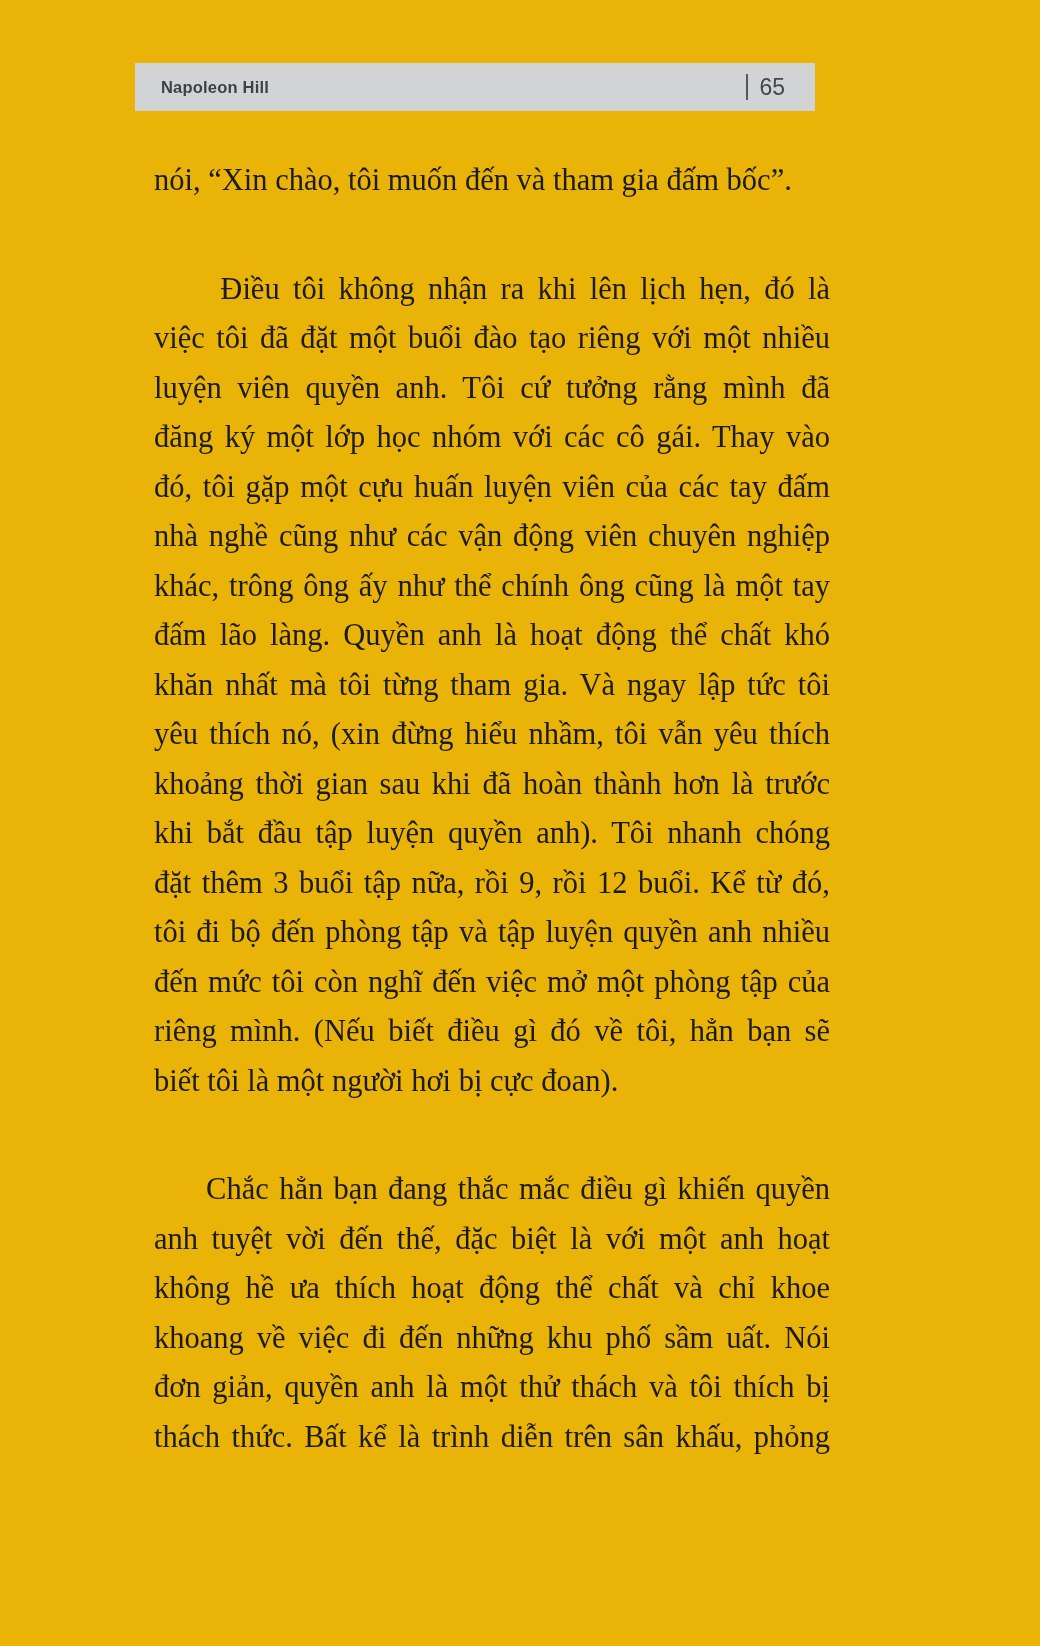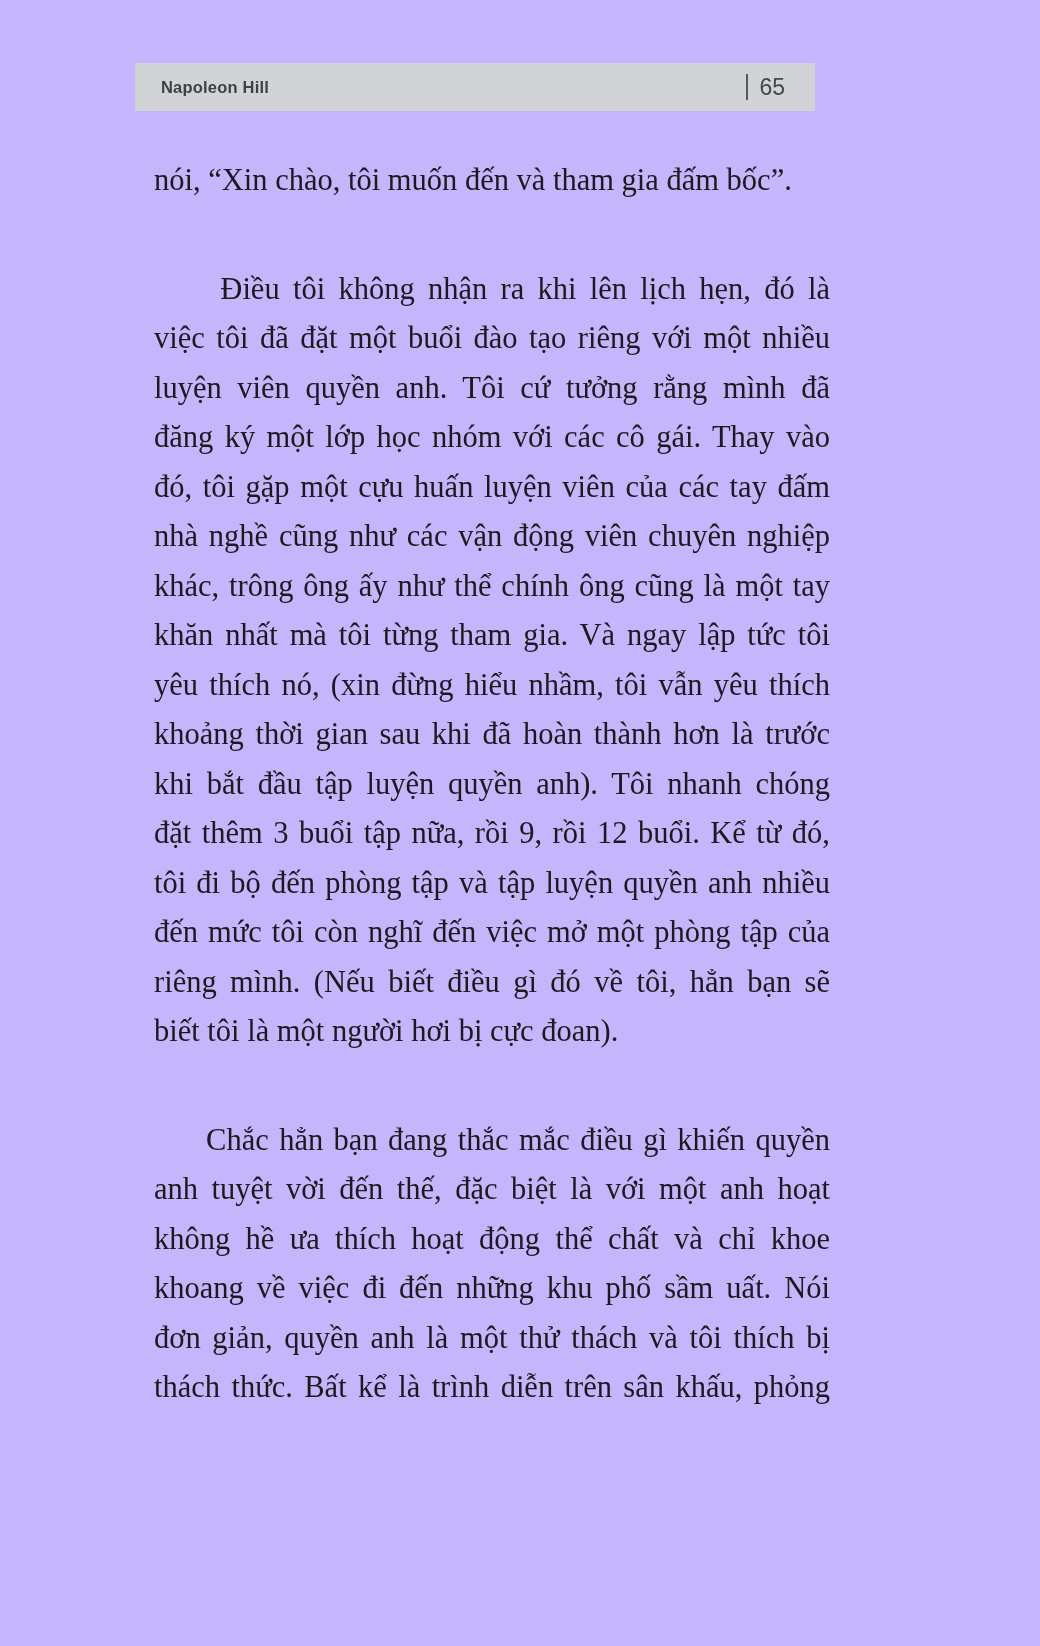--- a/index.html
+++ b/index.html
@@ -4,21 +4,21 @@
 <style>
   html, body {
     margin: 0;
     padding: 0;
     background: #ffffff;
   }
   .page {
     position: relative;
     width: 1040px;
     height: 1646px;
-    background: #c4b5fd;
+    background: #eab308;
     overflow: hidden;
     font-family: "Liberation Serif", serif;
   }
 
   
   .header-band {
     position: absolute;
     left: 135px;
     top: 63px;
     width: 680px;
@@ -113,20 +113,21 @@
     <div class="spacer"></div>
 
     <p class="para indent-first">
       <span class="line first">     Điều tôi không nhận ra khi lên lịch hẹn, đó là</span>
       <span class="line">việc tôi đã đặt một buổi đào tạo riêng với một nhiều</span>
       <span class="line">luyện viên quyền anh. Tôi cứ tưởng rằng mình đã</span>
       <span class="line">đăng ký một lớp học nhóm với các cô gái. Thay vào</span>
       <span class="line">đó, tôi gặp một cựu huấn luyện viên của các tay đấm</span>
       <span class="line">nhà nghề cũng như các vận động viên chuyên nghiệp</span>
       <span class="line">khác, trông ông ấy như thể chính ông cũng là một tay</span>
+      <span class="line">đấm lão làng. Quyền anh là hoạt động thể chất khó</span>
       <span class="line">khăn nhất mà tôi từng tham gia. Và ngay lập tức tôi</span>
       <span class="line">yêu thích nó, (xin đừng hiểu nhầm, tôi vẫn yêu thích</span>
       <span class="line">khoảng thời gian sau khi đã hoàn thành hơn là trước</span>
       <span class="line">khi bắt đầu tập luyện quyền anh). Tôi nhanh chóng</span>
       <span class="line">đặt thêm 3 buổi tập nữa, rồi 9, rồi 12 buổi. Kể từ đó,</span>
       <span class="line">tôi đi bộ đến phòng tập và tập luyện quyền anh nhiều</span>
       <span class="line">đến mức tôi còn nghĩ đến việc mở một phòng tập của</span>
       <span class="line">riêng mình. (Nếu biết điều gì đó về tôi, hẳn bạn sẽ</span>
       <span class="line last">biết tôi là một người hơi bị cực đoan).</span>
     </p>

